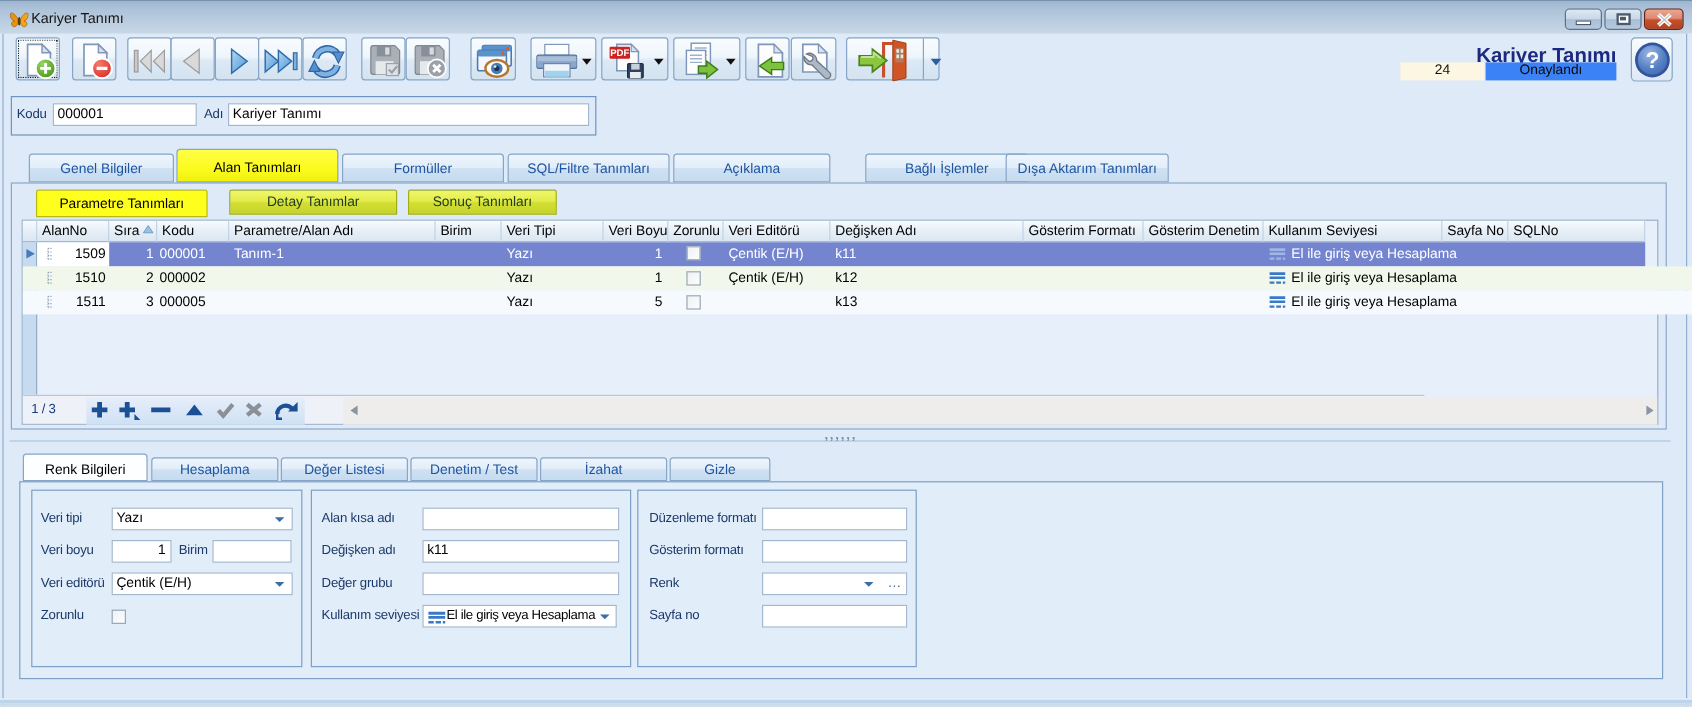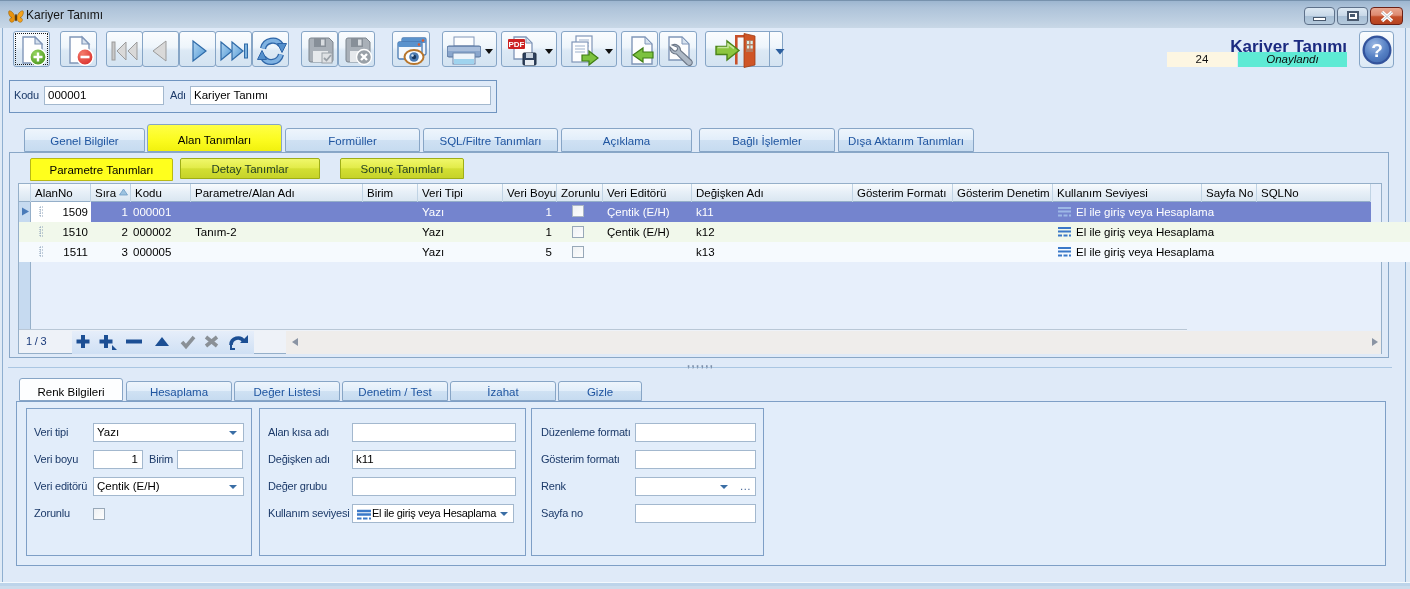--- a/index.html
+++ b/index.html
@@ -34,21 +34,21 @@
 
 
 .tbtn { top:31px; height:36px; border:1px solid #86a5c6; border-radius:3px;
   background:linear-gradient(180deg,#fafcfe 0%,#eef5fb 45%,#dce9f5 55%,#d4e3f1 100%); }
 .tbtn svg { position:absolute; }
 .darr { position:absolute; width:0; height:0; border-left:4px solid transparent; border-right:4px solid transparent; border-top:5px solid #111; }
 
 
 #heading { left:1100px; top:37px; width:247px; text-align:right; font-size:17px; font-weight:bold; color:#1b2a80; }
 #numbox { left:1167px; top:52px; width:70px; height:15px; background:#fdf6e2; font-size:11.5px; text-align:center; line-height:15px; color:#111;}
-#okbox { left:1238px; top:52px; width:109px; height:15px; background:#5eead4; font-size:11.5px; text-align:center; line-height:15px; color:#0a0a0a;font-style:italic;}
+#okbox { left:1238px; top:52px; width:109px; height:15px; background:#3b82f6; font-size:11.5px; text-align:center; line-height:15px; color:#0a0a0a;}
 #helpbtn { left:1359px; top:31px; width:35px; height:37px; border:1px solid #86a5c6; border-radius:4px;
   background:linear-gradient(180deg,#fafcfe,#dce9f5); }
 
 
 #kodubox { left:9px; top:80px; width:488px; height:33px; border:1px solid #6f94c0; }
 .lbl { position:absolute; color:#1c3a69; font-size:11px; white-space:nowrap; letter-spacing:-0.2px; }
 .inp { position:absolute; background:#fff; border:1px solid #a3b8ce; height:19px; font-size:11.5px; white-space:nowrap; color:#000; line-height:17px; padding-left:3px; font-family:"Liberation Sans",sans-serif;}
 
 
 .mtab { top:128px; height:24px; border:1px solid #87a5c6; border-radius:3px 3px 0 0;
@@ -326,27 +326,27 @@
 <div class="lbl" style="left:14px;top:89px">Kodu</div>
 <div class="inp" style="left:44px;top:86px;width:120px">000001</div>
 <div class="lbl" style="left:170px;top:89px">Adı</div>
 <div class="inp" style="left:190px;top:86px;width:301px">Kariyer Tanımı</div>
 
 <div class="abs mtab" style="left:24px;width:121px">Genel Bilgiler</div>
 <div class="abs mtab sel" style="left:147px;width:135px">Alan Tanımları</div>
 <div class="abs mtab" style="left:285px;width:135px">Formüller</div>
 <div class="abs mtab" style="left:423px;width:135px">SQL/Filtre Tanımları</div>
 <div class="abs mtab" style="left:561px;width:131px">Açıklama</div>
-<div class="abs mtab" style="left:699px;width:136px">Bağlı İşlemler</div>
+<div class="abs mtab" style="left:721px;width:136px">Bağlı İşlemler</div>
 <div class="abs mtab" style="left:838px;width:136px">Dışa Aktarım Tanımları</div>
 
 <div class="abs" id="mainpanel"></div>
 
 <div class="abs stab sel" style="left:30px;width:143px">Parametre Tanımları</div>
-<div class="abs stab" style="left:180px;width:140px">Detay Tanımlar</div>
+<div class="abs stab" style="left:191px;width:140px">Detay Tanımlar</div>
 <div class="abs stab" style="left:340px;width:124px">Sonuç Tanımları</div>
 
 <div class="abs" id="grid">
   <div class="abs" id="ghead">
     <div class="hcell" style="left:0;width:12px;padding:0"></div>
     <div class="hcell" style="left:12px;width:60px">AlanNo</div>
     <div class="hcell" style="left:72px;width:40px">Sıra <svg width="9" height="8" style="vertical-align:1px">
           <path d="M4.5 1 L8.5 7 L0.5 7 Z" fill="#9cc2e0" stroke="#6f9cc4" stroke-width="0.8"></path>
         </svg></div>
     <div class="hcell" style="left:112px;width:60px">Kodu</div>
@@ -368,39 +368,39 @@
     <div class="gcell" style="left:12px;width:60px;background:#fff;color:#000;text-align:right;padding-right:3px">1509</div>
     <div class="gcell" style="left:72px;width:1280px;background:#7484ce;color:#fff"></div>
     <svg class="abs" style="left:2px;top:5px" width="9" height="9">
         <path d="M1 0.5 L8 4.5 L1 8.5 Z" fill="#4a7ab8"></path>
       </svg>
     <svg class="abs" style="left:20px;top:4px" width="14" height="12">
         <path d="M1 1 v9 M1 1 h3 M1 4 h3 M1 7 h3 M1 10 h3" stroke="#8aa0b8" stroke-width="1" stroke-dasharray="1,1"></path>
       </svg>
     <div class="gcell" style="left:72px;width:37px;color:#fff;text-align:right">1</div>
     <div class="gcell" style="left:114px;width:60px;color:#fff">000001</div>
+    <div class="gcell" style="left:176px;width:170px;color:#fff">Tanım-1</div>
     <div class="gcell" style="left:403px;width:80px;color:#fff">Yazı</div>
     <div class="gcell" style="left:484px;width:49px;color:#fff;text-align:right">1</div>
     <div class="chk" style="left:553px;top:3px;border-color:#aab6c4"></div>
     <div class="gcell" style="left:588px;width:85px;color:#fff">Çentik (E/H)</div>
     <div class="gcell" style="left:677px;width:157px;color:#fff">k11</div>
     <svg class="listicon" style="left:1038px;top:4px" width="15" height="12">
         <path d="M1 2 h13 M1 5.5 h13" stroke="#9db8e6" stroke-width="2.2"></path>
         <path d="M1 9.5 h4 M6.5 9.5 h4 M12 9.5 h2" stroke="#9db8e6" stroke-width="2"></path>
       </svg>
     <div class="gcell" style="left:1057px;width:140px;color:#fff">El ile giriş veya Hesaplama</div>
   </div>
   <div class="grow" style="top:38px;background:#f1f8eb">
     <svg class="abs" style="left:20px;top:4px" width="14" height="12">
         <path d="M1 1 v9 M1 1 h3 M1 4 h3 M1 7 h3 M1 10 h3" stroke="#8aa0b8" stroke-width="1" stroke-dasharray="1,1"></path>
       </svg>
     <div class="gcell" style="left:12px;width:60px;color:#000;text-align:right;padding-right:3px">1510</div>
     <div class="gcell" style="left:72px;width:37px;color:#000;text-align:right">2</div>
     <div class="gcell" style="left:114px;width:60px;color:#000">000002</div>
-    <div class="gcell" style="left:176px;width:170px;color:#000">Tanım-2</div>
     <div class="gcell" style="left:403px;width:80px;color:#000">Yazı</div>
     <div class="gcell" style="left:484px;width:49px;color:#000;text-align:right">1</div>
     <div class="chk" style="left:553px;top:4px"></div>
     <div class="gcell" style="left:588px;width:85px;color:#000">Çentik (E/H)</div>
     <div class="gcell" style="left:677px;width:157px;color:#000">k12</div>
     <svg class="listicon" style="left:1038px;top:4px" width="15" height="12">
         <path d="M1 2 h13 M1 5.5 h13" stroke="#3a78c8" stroke-width="2.2"></path>
         <path d="M1 9.5 h4 M6.5 9.5 h4 M12 9.5 h2" stroke="#3a78c8" stroke-width="2"></path>
       </svg>
     <div class="gcell" style="left:1057px;width:140px;color:#000">El ile giriş veya Hesaplama</div>

